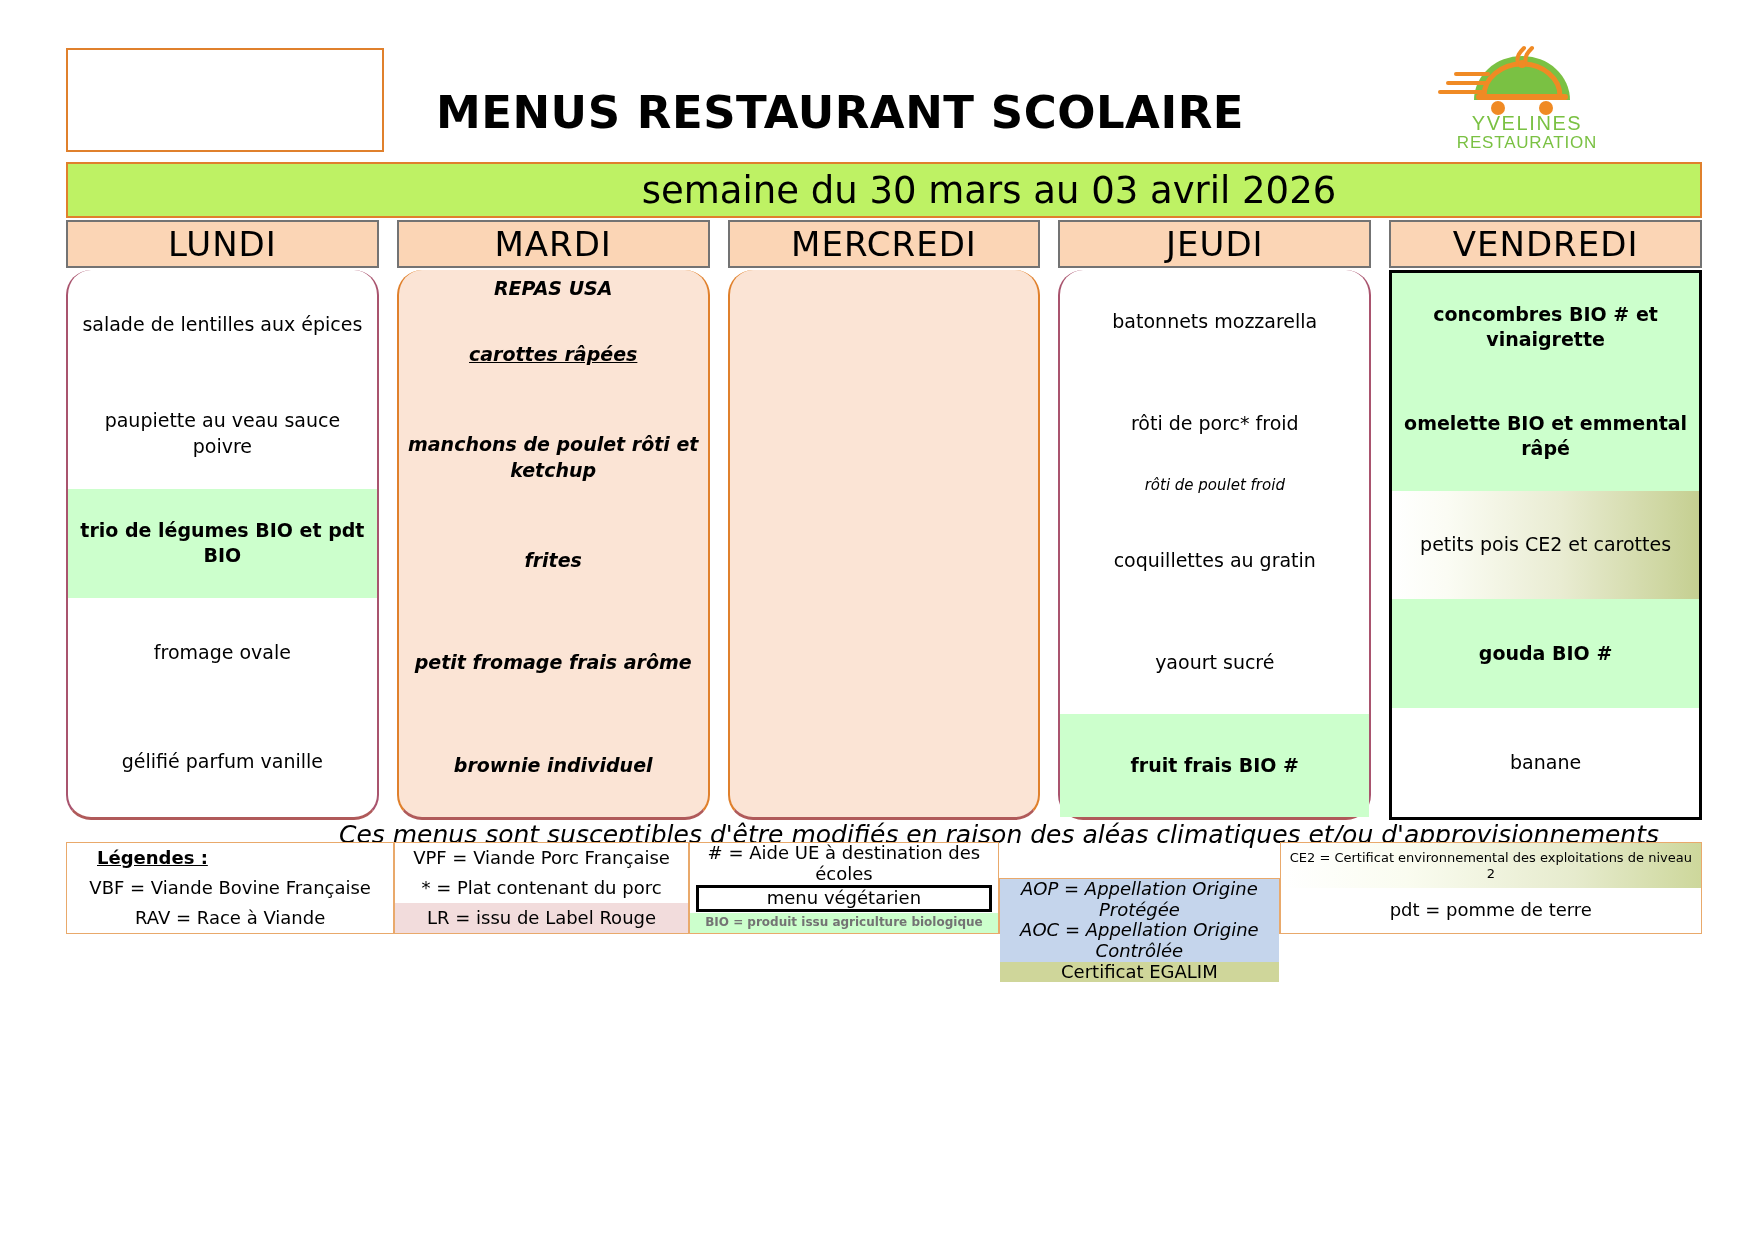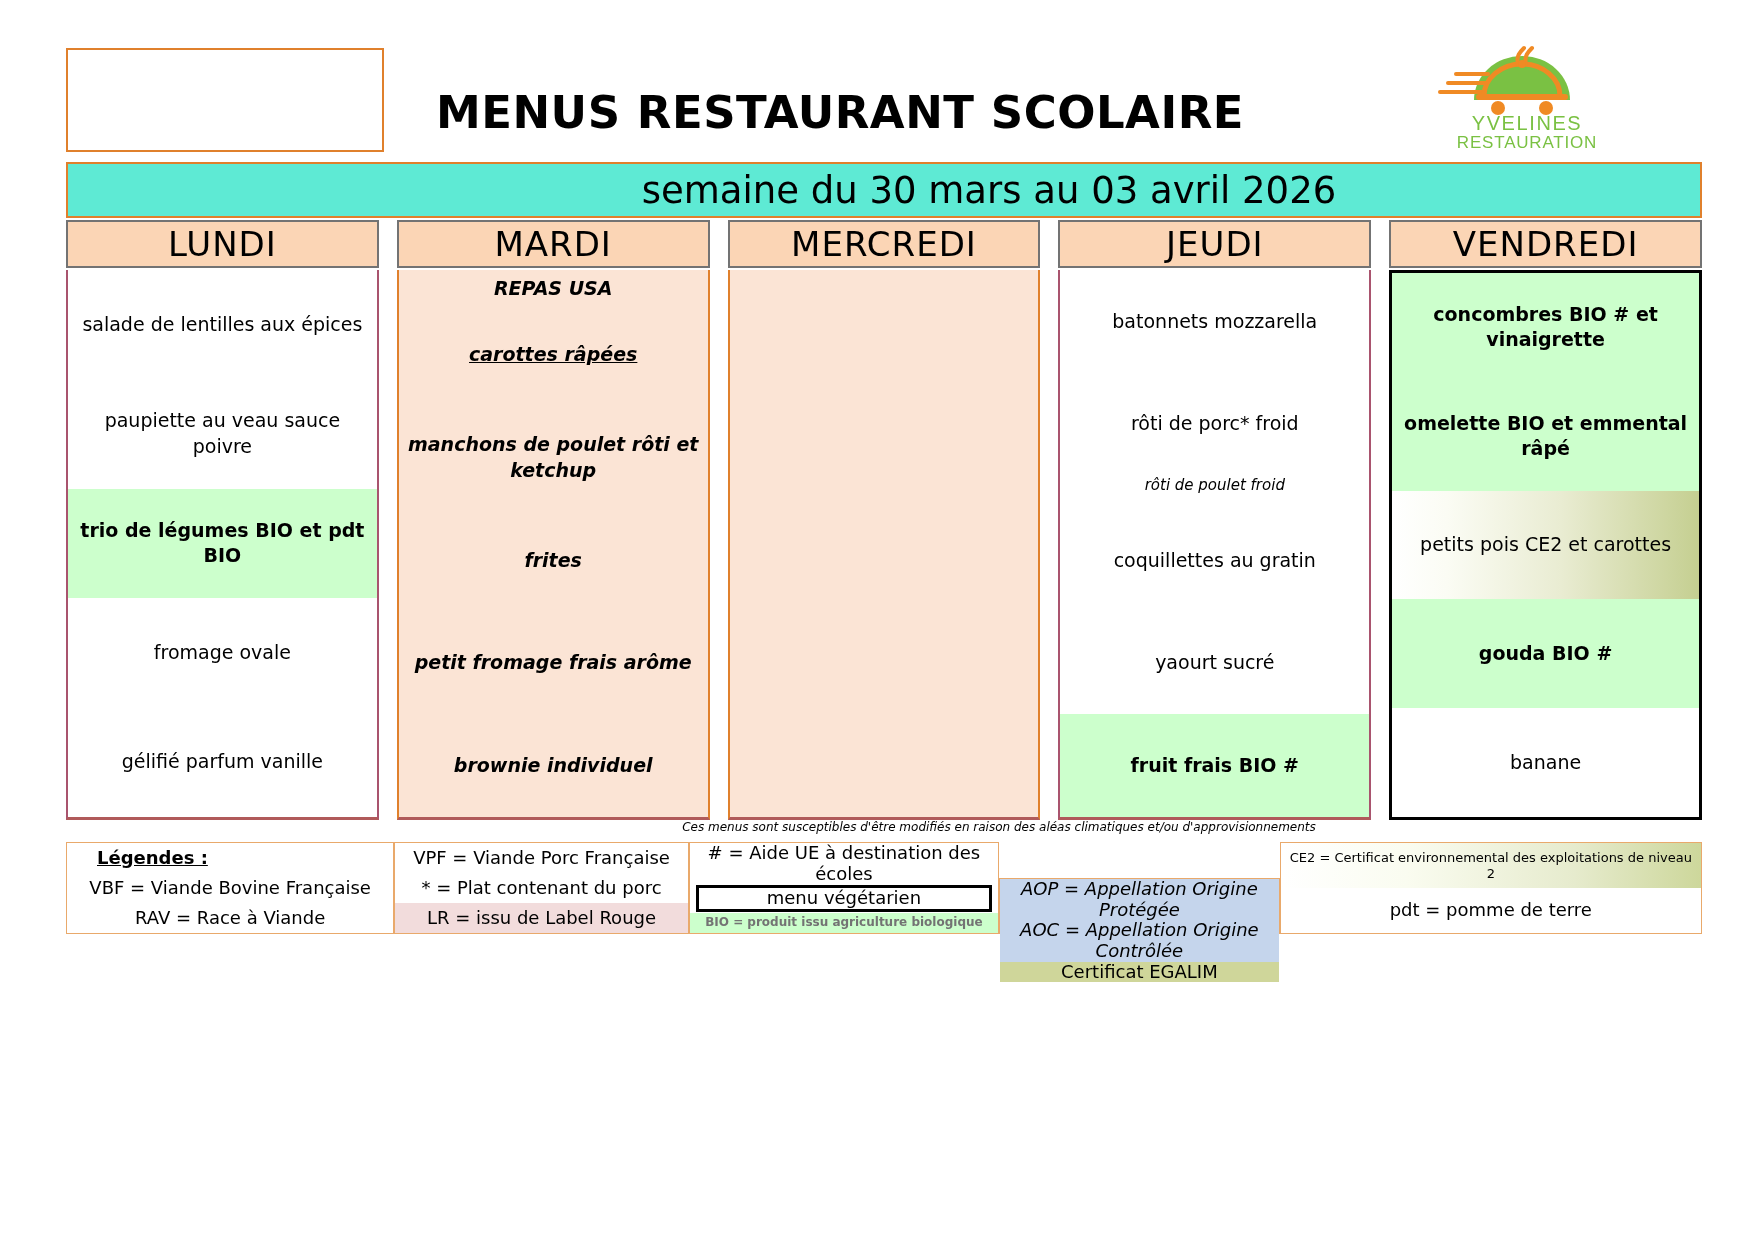--- a/index.html
+++ b/index.html
@@ -64,21 +64,21 @@
 
   
   .week-band {
     position: absolute;
     left: 66px;
     top: 162px;
     width: 1636px;
     height: 56px;
     border: 2px solid #E0802C;
     box-sizing: border-box;
-    background: #5eead4;
+    background: #bef264;
   }
   .week-band-text {
     position: absolute;
     left: 0; right: 0;
     top: 50%;
     transform: translateY(-50%);
     text-align: center;
     font-size: 37px;
     white-space: nowrap;
     padding-left: 210px;
@@ -119,21 +119,21 @@
     border-top: none;
     box-sizing: border-box;
     display: flex;
     flex-direction: column;
     background: #fff;
     position: relative;
   }
   .col-body.sideline-plum { border-left-color: #A9546E; border-right-color: #A9546E; justify-content: flex-end; }
   .col-body.black-frame { border: 3px solid #000; border-top: 3px solid #000; }
   .col-body.tinted { background: #FBE4D5; }
-  .col-body.bottom-red { border-bottom: 3px solid #B05A5A; }
+  .col-body.bottom-red { border-bottom: 3px solid #B05A5A; border-radius: 25px; }
 
   .cell {
     flex: 1 1 0;
     display: flex;
     align-items: center;
     justify-content: center;
     text-align: center;
     padding: 2px 8px;
     box-sizing: border-box;
     font-size: 19px;
@@ -161,21 +161,21 @@
     background: linear-gradient(to right, #ffffff 0%, #fbfcf4 18%, #e9ecd2 55%, #c5cf91 100%);
   }
 
   
   .disclaimer {
     position: absolute;
     left: 66px;
     top: 820px;
     width: 1636px;
     text-align: center;
-    font-size: 12px;
+    font-size: 25px;
     font-style: italic;
     padding-left: 230px;
     box-sizing: border-box;
   }
 
   
   .legend {
     position: absolute;
     left: 66px;
     top: 842px;

